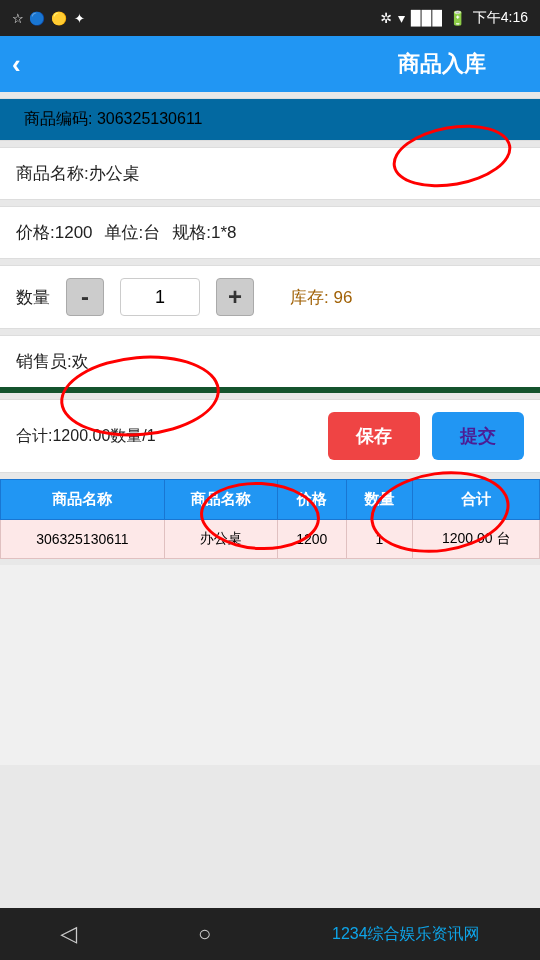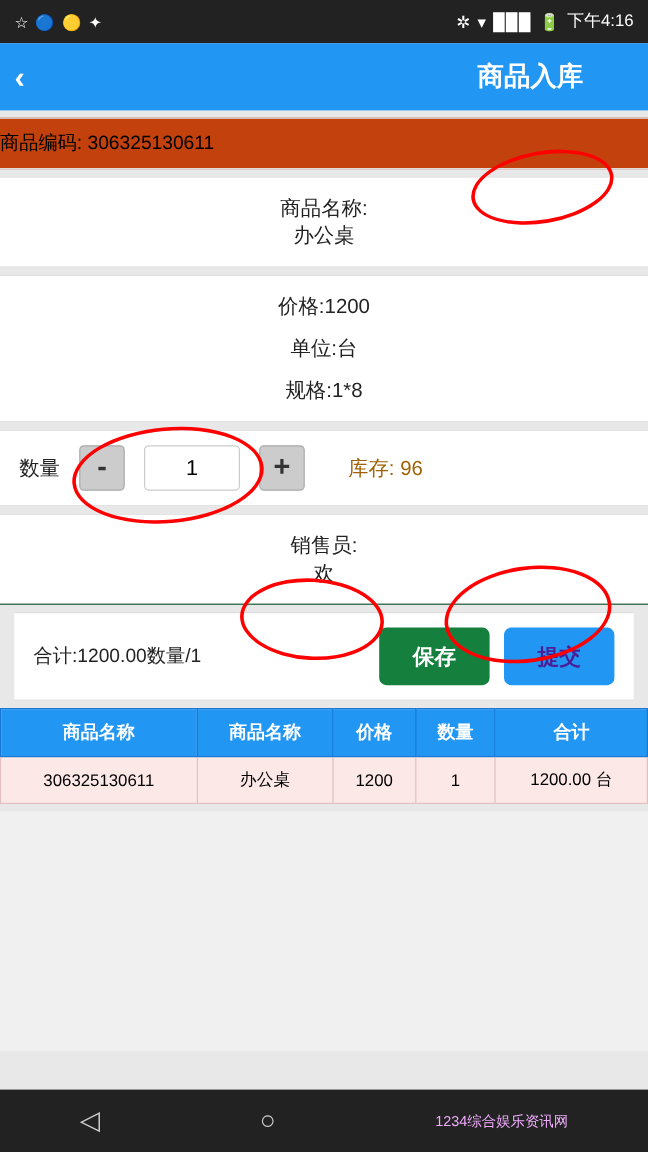--- a/index.html
+++ b/index.html
@@ -65,40 +65,39 @@
     
     .form-section {
       background: white;
       margin: 6px 0;
       padding: 14px 16px;
       border-top: 1px solid #ddd;
       border-bottom: 1px solid #ddd;
     }
     .form-row {
       display: flex;
-      align-items: center;
+      align-items: flex-start;
       font-size: 17px;
       color: #222;
-      flex-direction: column;
     }
     .form-label {
       font-size: 17px;
       color: #222;
     }
     .form-value {
       font-size: 17px;
       color: #222;
       flex: 1;
     }
 
     
     .product-code-section {
-      background: #c2410c;
-      margin: 6px 0;
-      padding: 10px 0;
+      background: #0369a1;
+      margin: 6px 0;
+      padding: 10px 24px;
       border-top: 1px solid #ddd;
       border-bottom: 1px solid #ddd;
       display: flex;
       align-items: center;
       justify-content: space-between;
     }
     .select-btn {
       background: #2196F3;
       color: white;
       border: none;
@@ -148,41 +147,41 @@
       font-size: 17px;
       color: #a16207;
     }
 
     
     .sales-section {
       background: white;
       margin: 6px 0;
       padding: 14px 16px;
       border-top: 1px solid #ddd;
-      border-bottom: 1px solid #14532d;
+      border-bottom: 6px solid #14532d;
     }
 
     
     .total-section {
       background: white;
-      margin: 6px 12px;
+      margin: 6px 0;
       padding: 12px 16px;
       border-top: 1px solid #ddd;
       border-bottom: 1px solid #ddd;
       display: flex;
       align-items: center;
       gap: 12px;
     }
     .total-text {
       font-size: 16px;
       color: #222;
       flex: 1;
     }
     .save-btn {
-      background: #15803d;
+      background: #ef4444;
       color: white;
       border: none;
       border-radius: 6px;
       padding: 12px 28px;
       font-size: 18px;
       cursor: pointer;
       font-weight: bold;
     }
     .submit-btn {
       background: #2196F3;
@@ -233,22 +232,22 @@
       display: flex;
       align-items: center;
       justify-content: space-around;
     }
     .nav-icon {
       color: #ccc;
       font-size: 22px;
       cursor: pointer;
     }
     .watermark {
-      color: #f0abfc;
-      font-size: 12px;
+      color: #0ea5e9;
+      font-size: 16px;
     }
 
     
     .annotation-circle-1 {
       position: absolute;
       top: 126px;
       right: 28px;
       width: 120px;
       height: 60px;
       border: 3px solid red;

